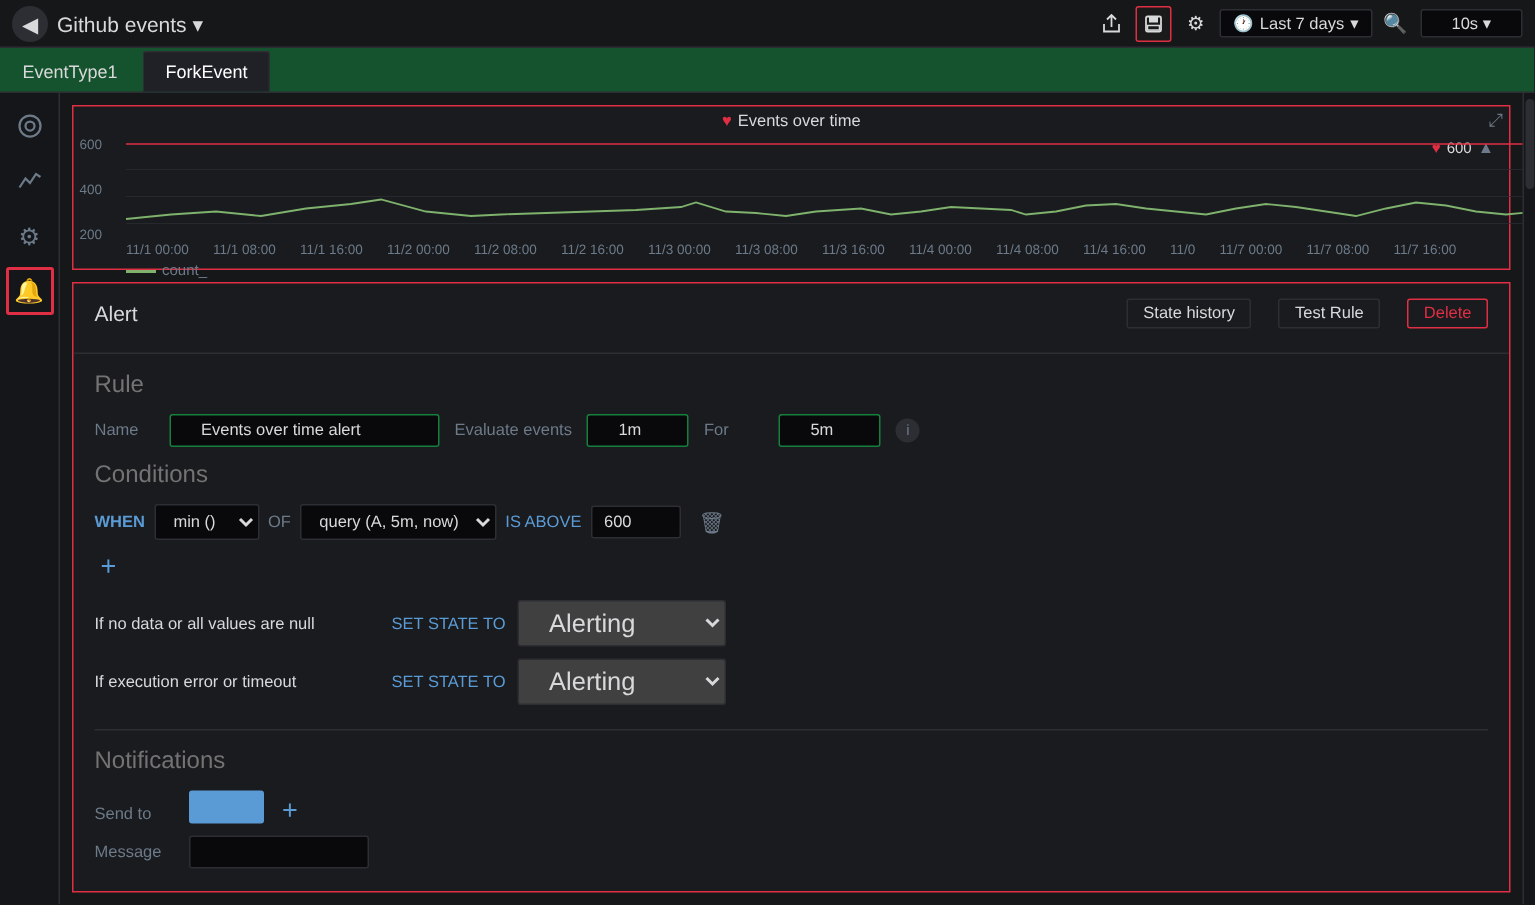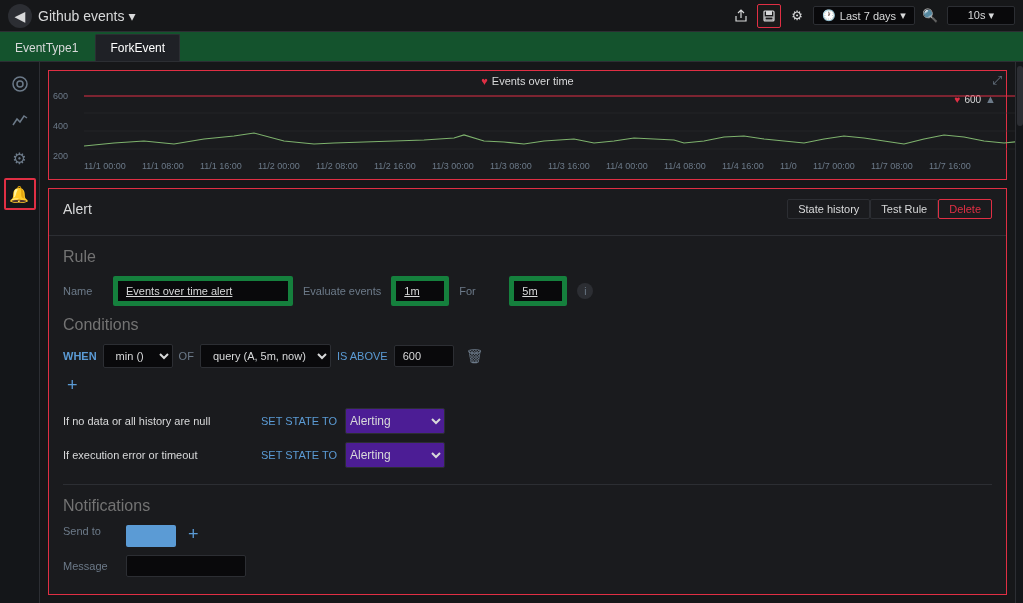--- a/index.html
+++ b/index.html
@@ -246,21 +246,21 @@
       justify-content: space-between;
       padding: 10px 14px 16px 14px;
       border-bottom: 1px solid #2c2e33;
     }
     .alert-panel-title {
       font-size: 14px;
       color: #d8d9da;
     }
     .alert-panel-actions {
       display: flex;
-      gap: 0;
+      gap: 18px;
     }
     .btn-outline {
       background: transparent;
       border: 1px solid #2c2e33;
       border-radius: 2px;
       color: #d8d9da;
       padding: 3px 10px;
       cursor: pointer;
       font-size: 11px;
     }
@@ -292,29 +292,28 @@
       margin-bottom: 10px;
       flex-wrap: wrap;
     }
     .rule-label {
       color: #6c7a89;
       font-size: 11px;
       min-width: 40px;
     }
     .rule-input {
       background: #09090b;
-      border: 5px solid #15803d;
-      border-radius: 2px;
-      color: #d8d9da;
-      padding: 4px 8px;
-      font-size: 11px;
-      text-decoration: underline;
+      border: 1px solid #15803d;
+      border-radius: 2px;
+      color: #d8d9da;
+      padding: 4px 20px;
+      font-size: 11px;
     }
     .rule-input.wide { width: 180px; }
-    .rule-input.small { width: 58px; }
+    .rule-input.small { width: 68px; }
 
     .info-icon {
       width: 16px; height: 16px;
       border-radius: 50%;
       background: #2c2e33;
       color: #6c7a89;
       display: flex; align-items: center; justify-content: center;
       font-size: 10px;
       cursor: pointer;
     }
@@ -392,39 +391,39 @@
       color: #d8d9da;
       font-size: 11px;
       min-width: 190px;
     }
     .set-state-label {
       color: #5b9bd5;
       font-size: 11px;
       font-weight: normal;
     }
     .state-select {
-      background: #4c1d95;
+      background: #404040;
       border: 1px solid #2c2e33;
       border-radius: 2px;
       color: #d8d9da;
-      padding: 4px 0;
-      font-size: 12px;
+      padding: 4px 16px;
+      font-size: 17px;
       cursor: pointer;
       min-width: 100px;
     }
 
     
     .notifications-section {
       margin-top: 16px;
       border-top: 1px solid #2c2e33;
       padding-top: 12px;
     }
     .send-to-row {
       display: flex;
-      align-items: flex-start;
+      align-items: flex-end;
       gap: 8px;
     }
     .send-to-label {
       color: #6c7a89;
       font-size: 11px;
       min-width: 55px;
     }
     .send-to-badge {
       background: #5b9bd5;
       width: 50px; height: 22px;
@@ -583,20 +582,24 @@
         <span>11/3 16:00</span>
         <span>11/4 00:00</span>
         <span>11/4 08:00</span>
         <span>11/4 16:00</span>
         <span>11/0</span>
         <span>11/7 00:00</span>
         <span>11/7 08:00</span>
         <span>11/7 16:00</span>
       </div>
 
+      <div class="chart-legend">
+        <div class="legend-line"></div>
+        <span>count_</span>
+      </div>
     </div>
 
     <div class="alert-panel">
       <div class="alert-panel-header">
         <span class="alert-panel-title">Alert</span>
         <div class="alert-panel-actions">
           <button class="btn-outline">State history</button>
           <button class="btn-outline">Test Rule</button>
           <button class="btn-danger">Delete</button>
         </div>
@@ -632,21 +635,21 @@
           <input class="value-input" type="text" value="600" style="">
           <button class="trash-btn">🗑</button>
         </div>
         <div class="conditions-row">
           <button class="add-btn">+</button>
         </div>
 
         <div class="no-data-section">
 
           <div class="no-data-row">
-            <span class="no-data-label">If no data or all history are null</span>
+            <span class="no-data-label">If no data or all values are null</span>
             <span class="set-state-label">SET STATE TO</span>
             <select class="state-select">
               <option>Alerting</option>
               <option>No Data</option>
               <option>Keep State</option>
               <option>OK</option>
             </select>
           </div>
 
           <div class="no-data-row">

